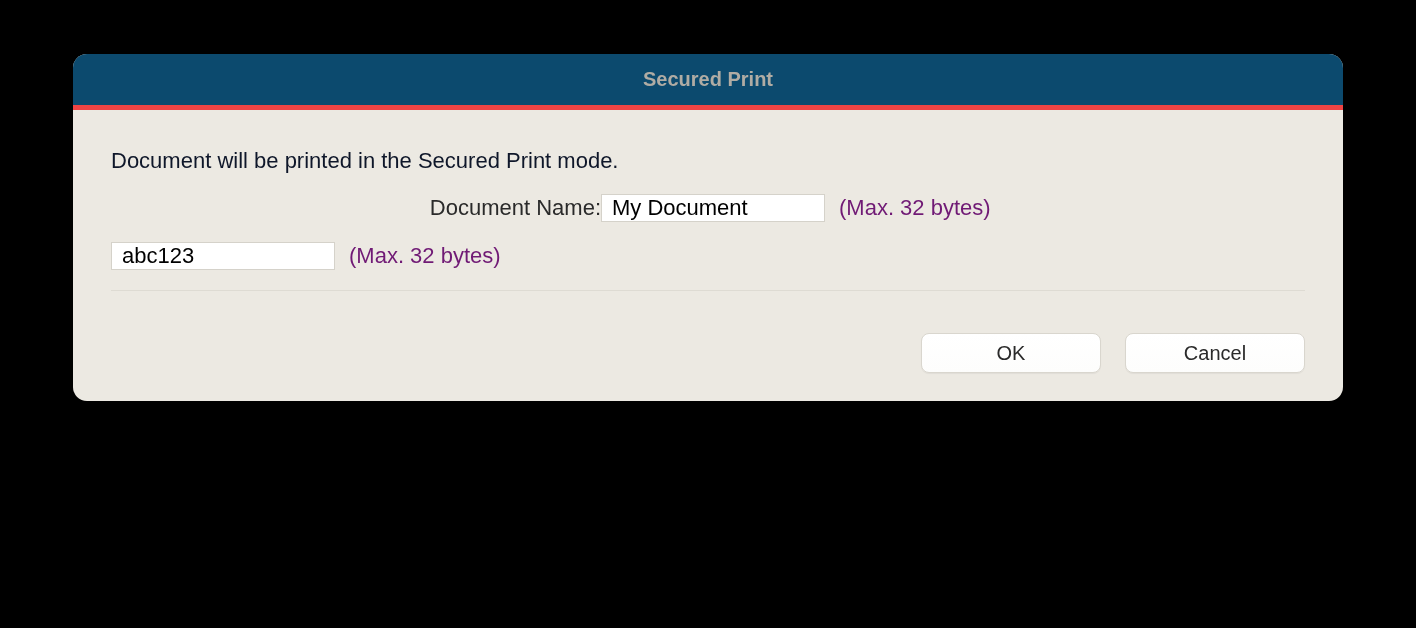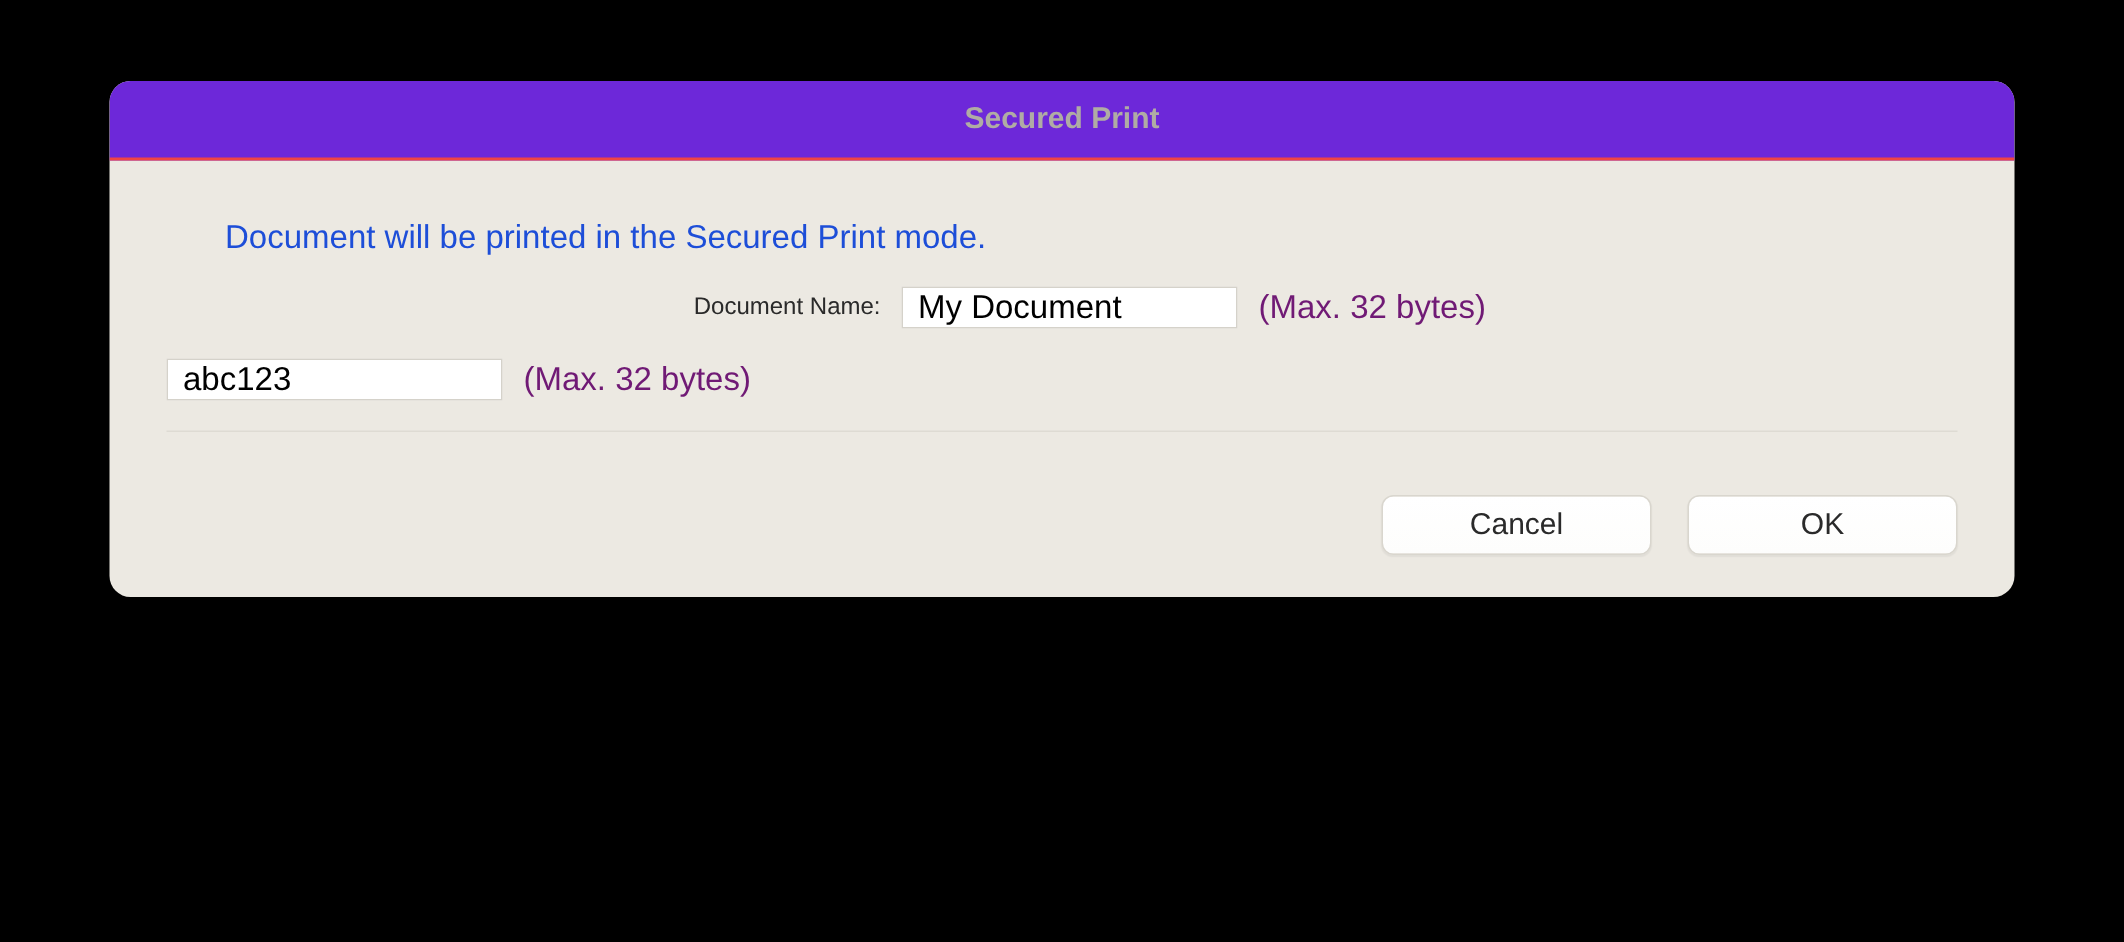--- a/index.html
+++ b/index.html
@@ -18,53 +18,51 @@
       padding-top: 54px;
     }
     .dialog {
       width: 1270px;
       background: #ece9e2;
       border-radius: 14px;
       overflow: hidden;
       box-shadow: 0 10px 40px rgba(0,0,0,0.5);
     }
     .titlebar {
-      background: #6d28d9;
-      border-bottom: 2px solid #ef4444;
+      background: #0c4a6e;
+      border-bottom: 5px solid #ef4444;
       text-align: center;
       padding: 14px 0;
     }
     .titlebar-text {
       font-size: 20px;
       font-weight: 600;
       color: #b0aca4;
     }
     .content {
       padding: 38px 38px 20px 38px;
     }
     .intro-line {
       font-size: 22px;
-      color: #1d4ed8;
+      color: #0f172a;
       margin-bottom: 20px;
-      margin-left: 39px;
     }
     .intro-line.second {
       margin-bottom: 36px;
     }
     .form-row {
       display: flex;
       align-items: center;
       margin-bottom: 20px;
     }
     .form-label {
       width: 490px;
       text-align: right;
-      font-size: 16px;
+      font-size: 22px;
       color: #2a2a2a;
-      padding-right: 14px;
     }
     .form-input {
       width: 224px;
       height: 28px;
       border: 1px solid #d5d2ca;
       background: #fff;
       font-size: 22px;
       padding: 4px 10px;
       color: #000;
       font-family: inherit;
@@ -128,16 +126,16 @@
 
     <div class="form-row">
       <input type="text" class="form-input" value="abc123" style="">
       <span class="form-hint">(Max. 32 bytes)</span>
     </div>
 
 
     <hr class="divider">
   </div>
   <div class="button-row">
+    <button class="btn">OK</button>
     <button class="btn">Cancel</button>
-    <button class="btn">OK</button>
   </div>
 </div>
 
 </body></html>

